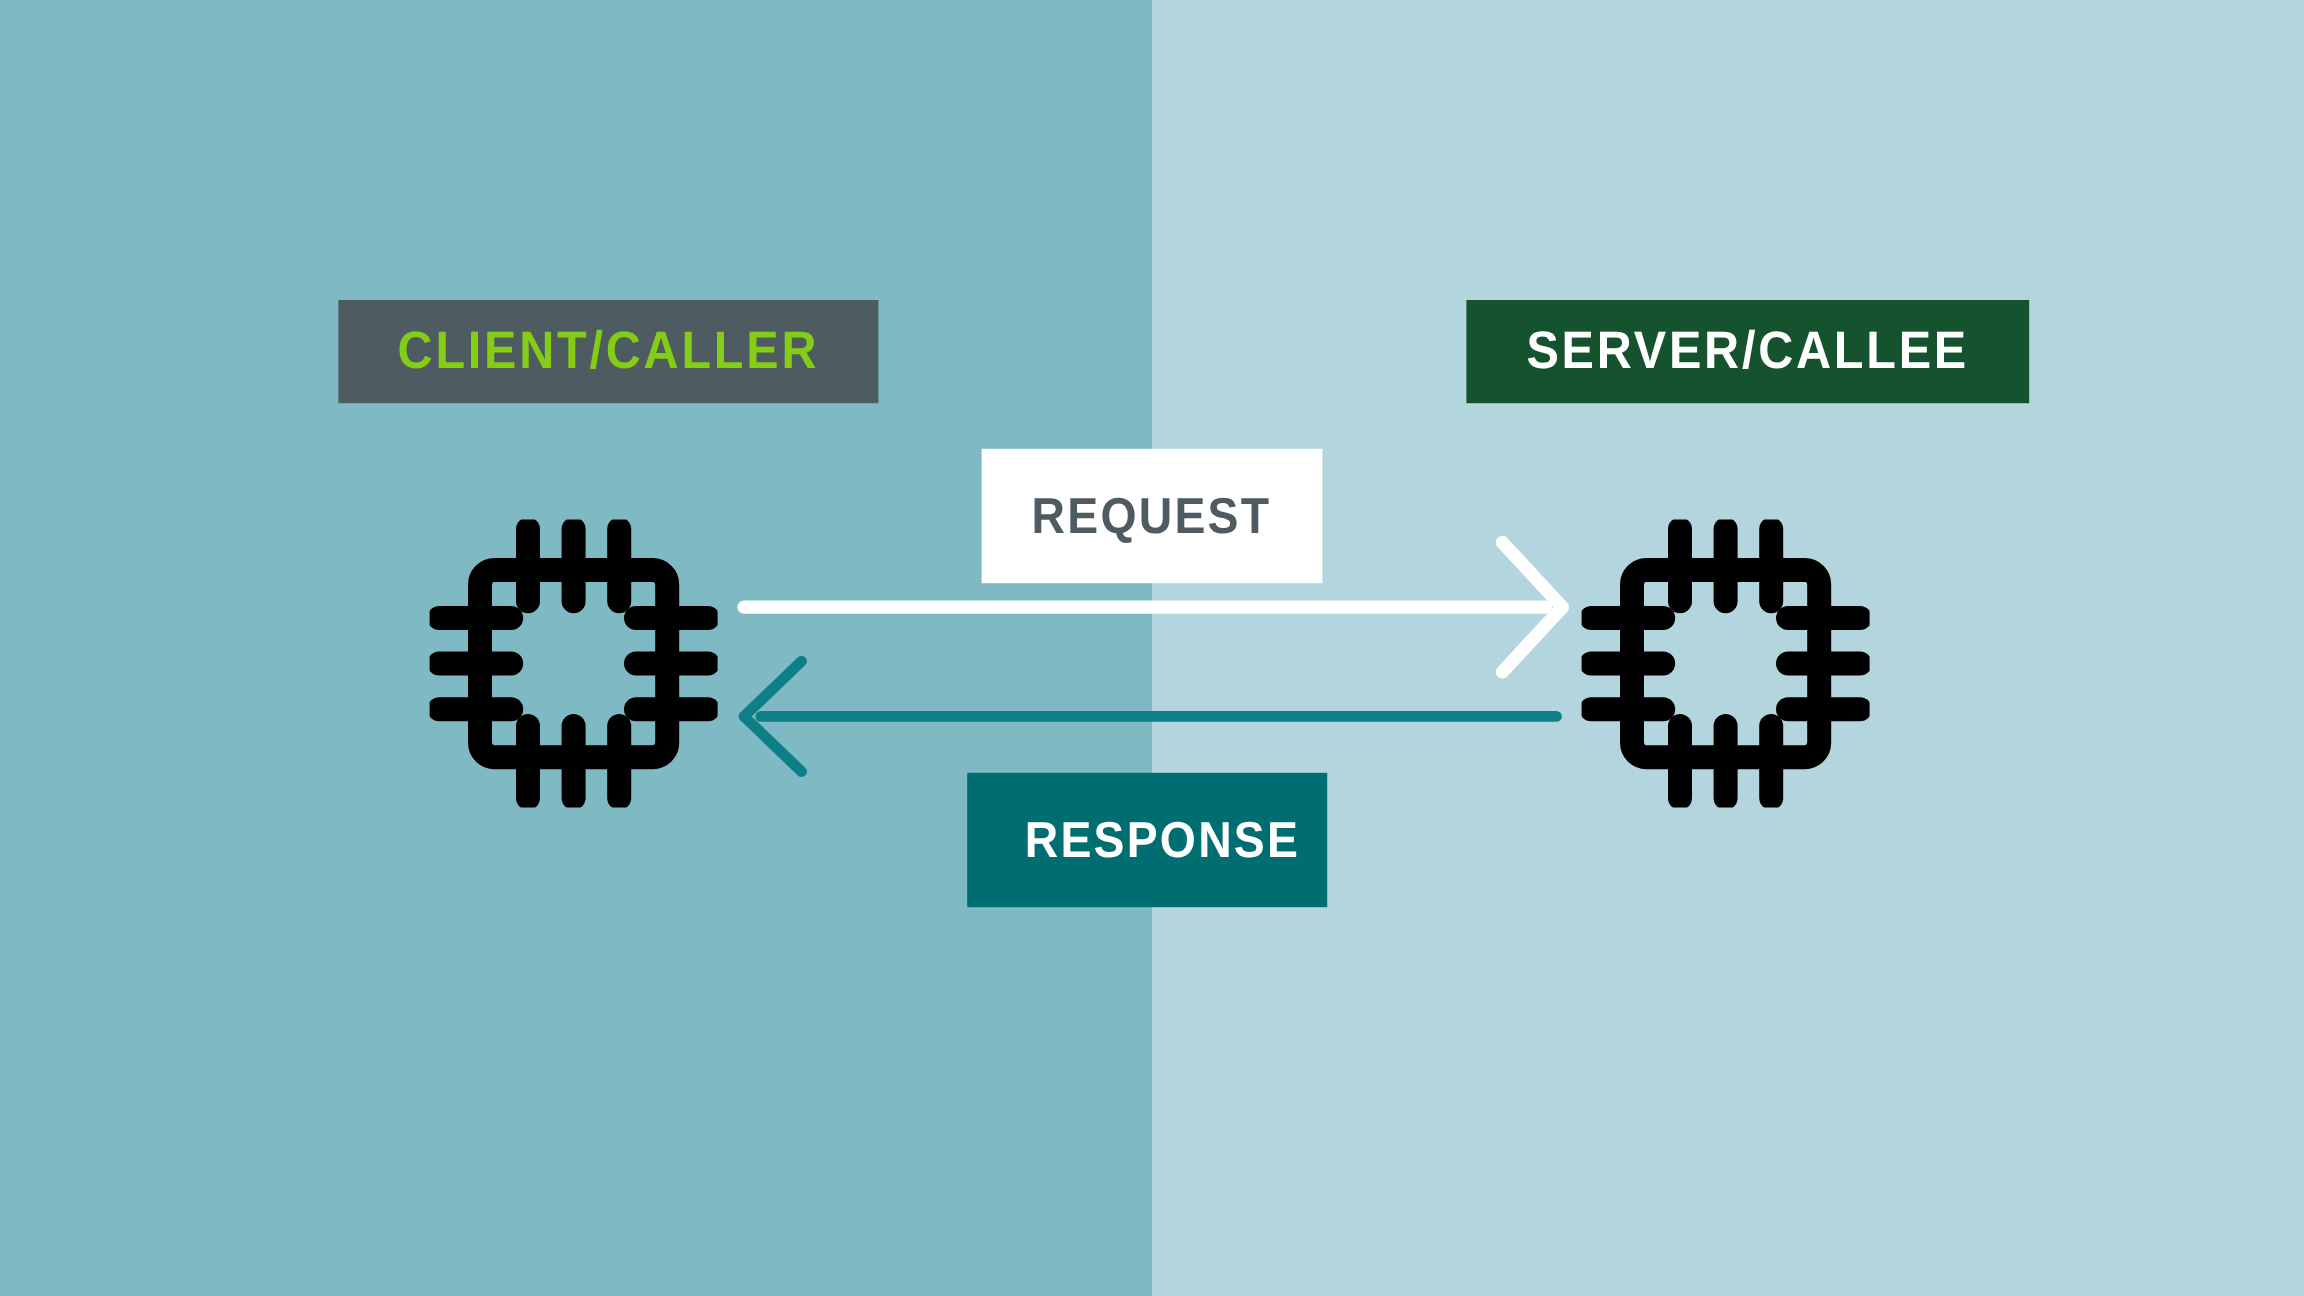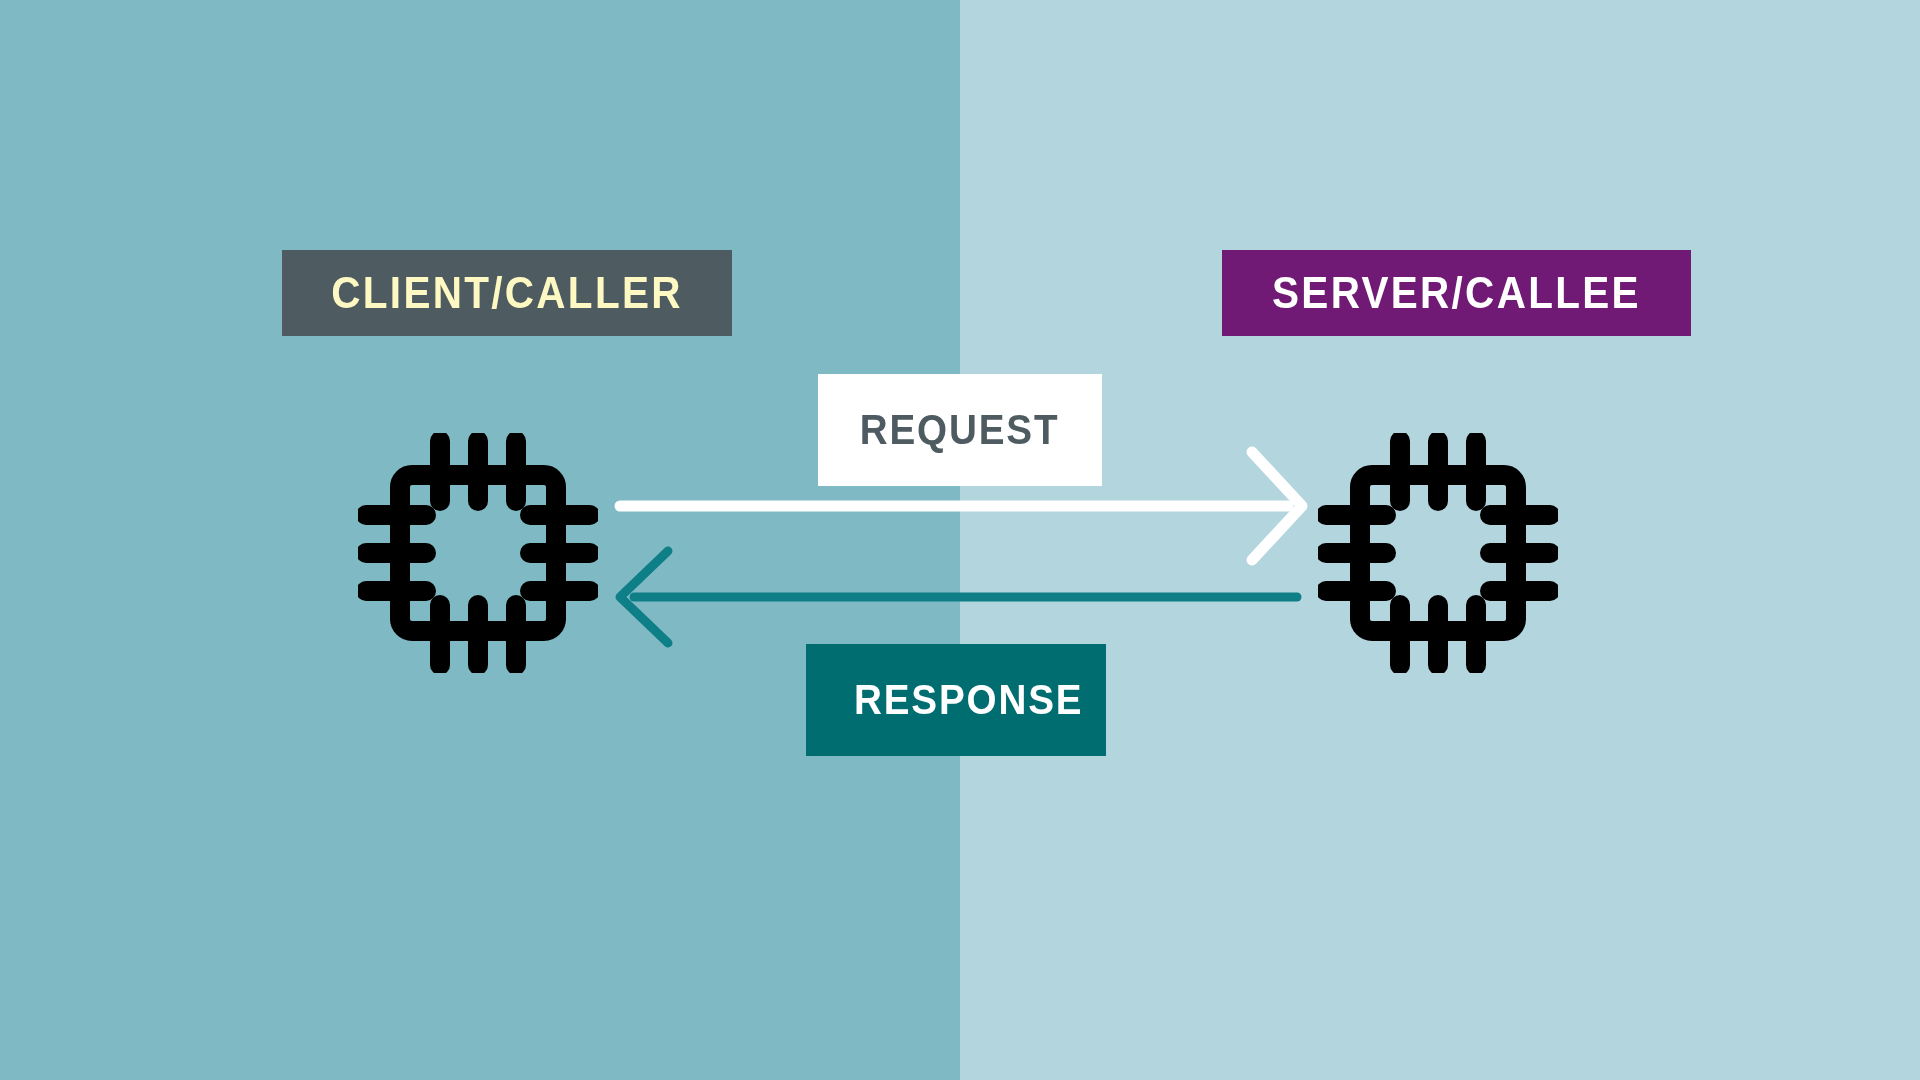--- a/index.html
+++ b/index.html
@@ -99,25 +99,25 @@
   }
 </style>
 </head>
 <body>
 
 <div id="stage">
 
   <div class="bg-half" id="bg-left" style="background: rgb(127, 186, 196);"></div>
   <div class="bg-half" id="bg-right" style="background: rgb(179, 213, 222);"></div>
 
-  <div class="role-label" id="role-client" style="background: rgb(78, 91, 97); color: #fef9c3;">
+  <div class="role-label" id="role-client" style="background: rgb(78, 91, 97); color: #84cc16;">
     <span>CLIENT/CALLER</span>
   </div>
 
-  <div class="role-label" id="role-server" style="background: #701a75; color: rgb(255, 255, 255);">
+  <div class="role-label" id="role-server" style="background: #14532d; color: rgb(255, 255, 255);">
     <span>SERVER/CALLEE</span>
   </div>
 
   <div class="chip" id="chip-client">
     <svg viewBox="0 0 240 240" xmlns="http://www.w3.org/2000/svg">
       <g fill="none" stroke="#000000" stroke-width="20" stroke-linecap="round">
         <rect x="42" y="42" width="156" height="156" rx="12" ry="12" stroke-linejoin="round"></rect>
         <line x1="82" y1="8" x2="82" y2="68"></line>
         <line x1="120" y1="8" x2="120" y2="68"></line>
         <line x1="158" y1="8" x2="158" y2="68"></line>

